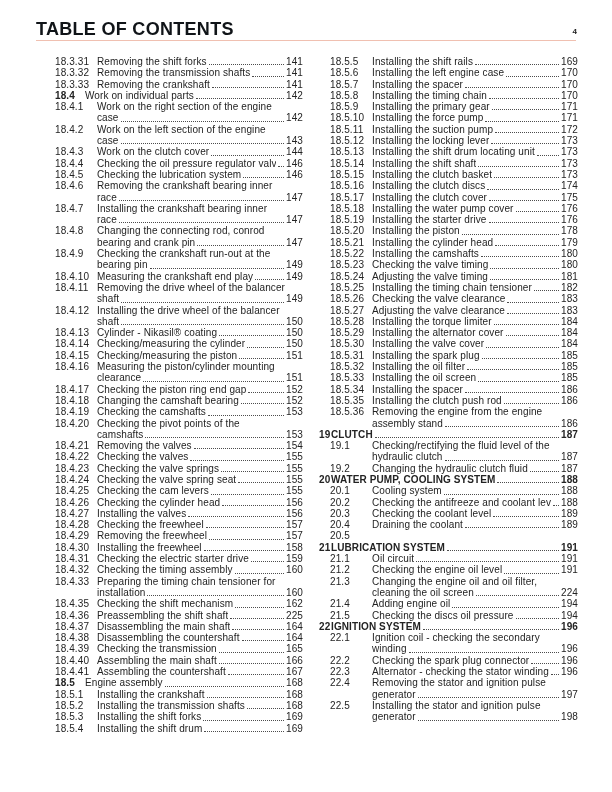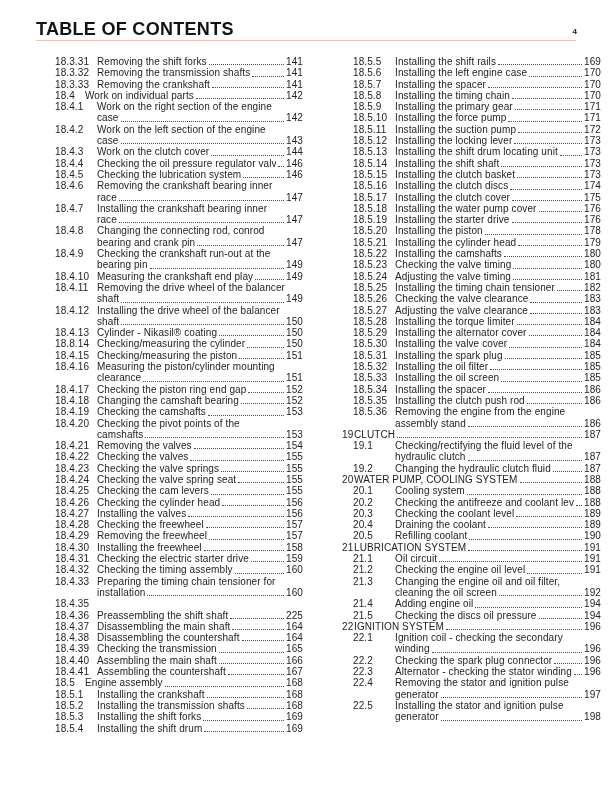--- a/index.html
+++ b/index.html
@@ -22,30 +22,30 @@
   .header-rule {
     position:absolute; left:36px; right:36px; top:40px; height:1px;
     background:rgba(225,130,100,0.5);
   }
 
   .col {
     position:absolute; top:56px;
     font-size:10px; line-height:11.3px; letter-spacing:0.1px;
   }
   .col-left  { left:44px;  width:259px; }
-  .col-right { left:319px; width:259px;margin-left:23px; }
+  .col-right { left:319px; width:259px; }
 
   .entry { display:flex; }
   .lvl-section, .lvl-sub { padding-left:11px; }
-  .lvl-chapter { font-weight:normal; }
+  .lvl-chapter { font-weight:bold; }
 
   .num { flex:0 0 auto; }
   .lvl-chapter .num { width:12px; }
   .lvl-sub .num     { width:42px; }
-  .col-left  .lvl-section .num { width:30px; }
+  .col-left  .lvl-section .num { width:30px;font-weight:bold; }
   .col-right .lvl-section .num { width:42px; }
 
   .body { flex:1 1 auto; min-width:0; }
   .l1 { display:block; white-space:nowrap; overflow:hidden; }
   .tline { display:flex; align-items:flex-end; }
   .ttl { white-space:nowrap; flex:0 1 auto; overflow:hidden; }
   .leader {
     flex:1 1 auto; min-width:6px; height:0;
     border-bottom:1px dotted #4c4c4c;
     margin:0 2px 2px 2px;
@@ -233,21 +233,21 @@
         <span class="num">18.4.13</span>
         <span class="body">
           <span class="tline">
             <span class="ttl">Cylinder - Nikasil® coating</span>
             <span class="leader"></span>
             <span class="pg">150</span>
           </span>
         </span>
       </div>
       <div class="entry lvl-sub">
-        <span class="num">18.8.14</span>
+        <span class="num">18.4.14</span>
         <span class="body">
           <span class="tline">
             <span class="ttl">Checking/measuring the cylinder</span>
             <span class="leader"></span>
             <span class="pg">150</span>
           </span>
         </span>
       </div>
       <div class="entry lvl-sub">
         <span class="num">18.4.15</span>
@@ -437,20 +437,27 @@
           <span class="l1">Preparing the timing chain tensioner for</span>
           <span class="tline">
             <span class="ttl">installation</span>
             <span class="leader"></span>
             <span class="pg">160</span>
           </span>
         </span>
       </div>
       <div class="entry lvl-sub">
         <span class="num">18.4.35</span>
+        <span class="body">
+          <span class="tline">
+            <span class="ttl">Checking the shift mechanism</span>
+            <span class="leader"></span>
+            <span class="pg">162</span>
+          </span>
+        </span>
       </div>
       <div class="entry lvl-sub">
         <span class="num">18.4.36</span>
         <span class="body">
           <span class="tline">
             <span class="ttl">Preassembling the shift shaft</span>
             <span class="leader"></span>
             <span class="pg">225</span>
           </span>
         </span>
@@ -954,27 +961,20 @@
         <span class="body">
           <span class="tline">
             <span class="ttl">Draining the coolant</span>
             <span class="leader"></span>
             <span class="pg">189</span>
           </span>
         </span>
       </div>
       <div class="entry lvl-section">
         <span class="num">20.5</span>
-        <span class="body">
-          <span class="tline">
-            <span class="ttl">Refilling coolant</span>
-            <span class="leader"></span>
-            <span class="pg">190</span>
-          </span>
-        </span>
       </div>
       <div class="entry lvl-chapter">
         <span class="num">21</span>
         <span class="body">
           <span class="tline">
             <span class="ttl">LUBRICATION SYSTEM</span>
             <span class="leader"></span>
             <span class="pg">191</span>
           </span>
         </span>
@@ -999,21 +999,21 @@
           </span>
         </span>
       </div>
       <div class="entry lvl-section">
         <span class="num">21.3</span>
         <span class="body">
           <span class="l1">Changing the engine oil and oil filter,</span>
           <span class="tline">
             <span class="ttl">cleaning the oil screen</span>
             <span class="leader"></span>
-            <span class="pg">192</span>
+            <span class="pg">224</span>
           </span>
         </span>
       </div>
       <div class="entry lvl-section">
         <span class="num">21.4</span>
         <span class="body">
           <span class="tline">
             <span class="ttl">Adding engine oil</span>
             <span class="leader"></span>
             <span class="pg">194</span>

